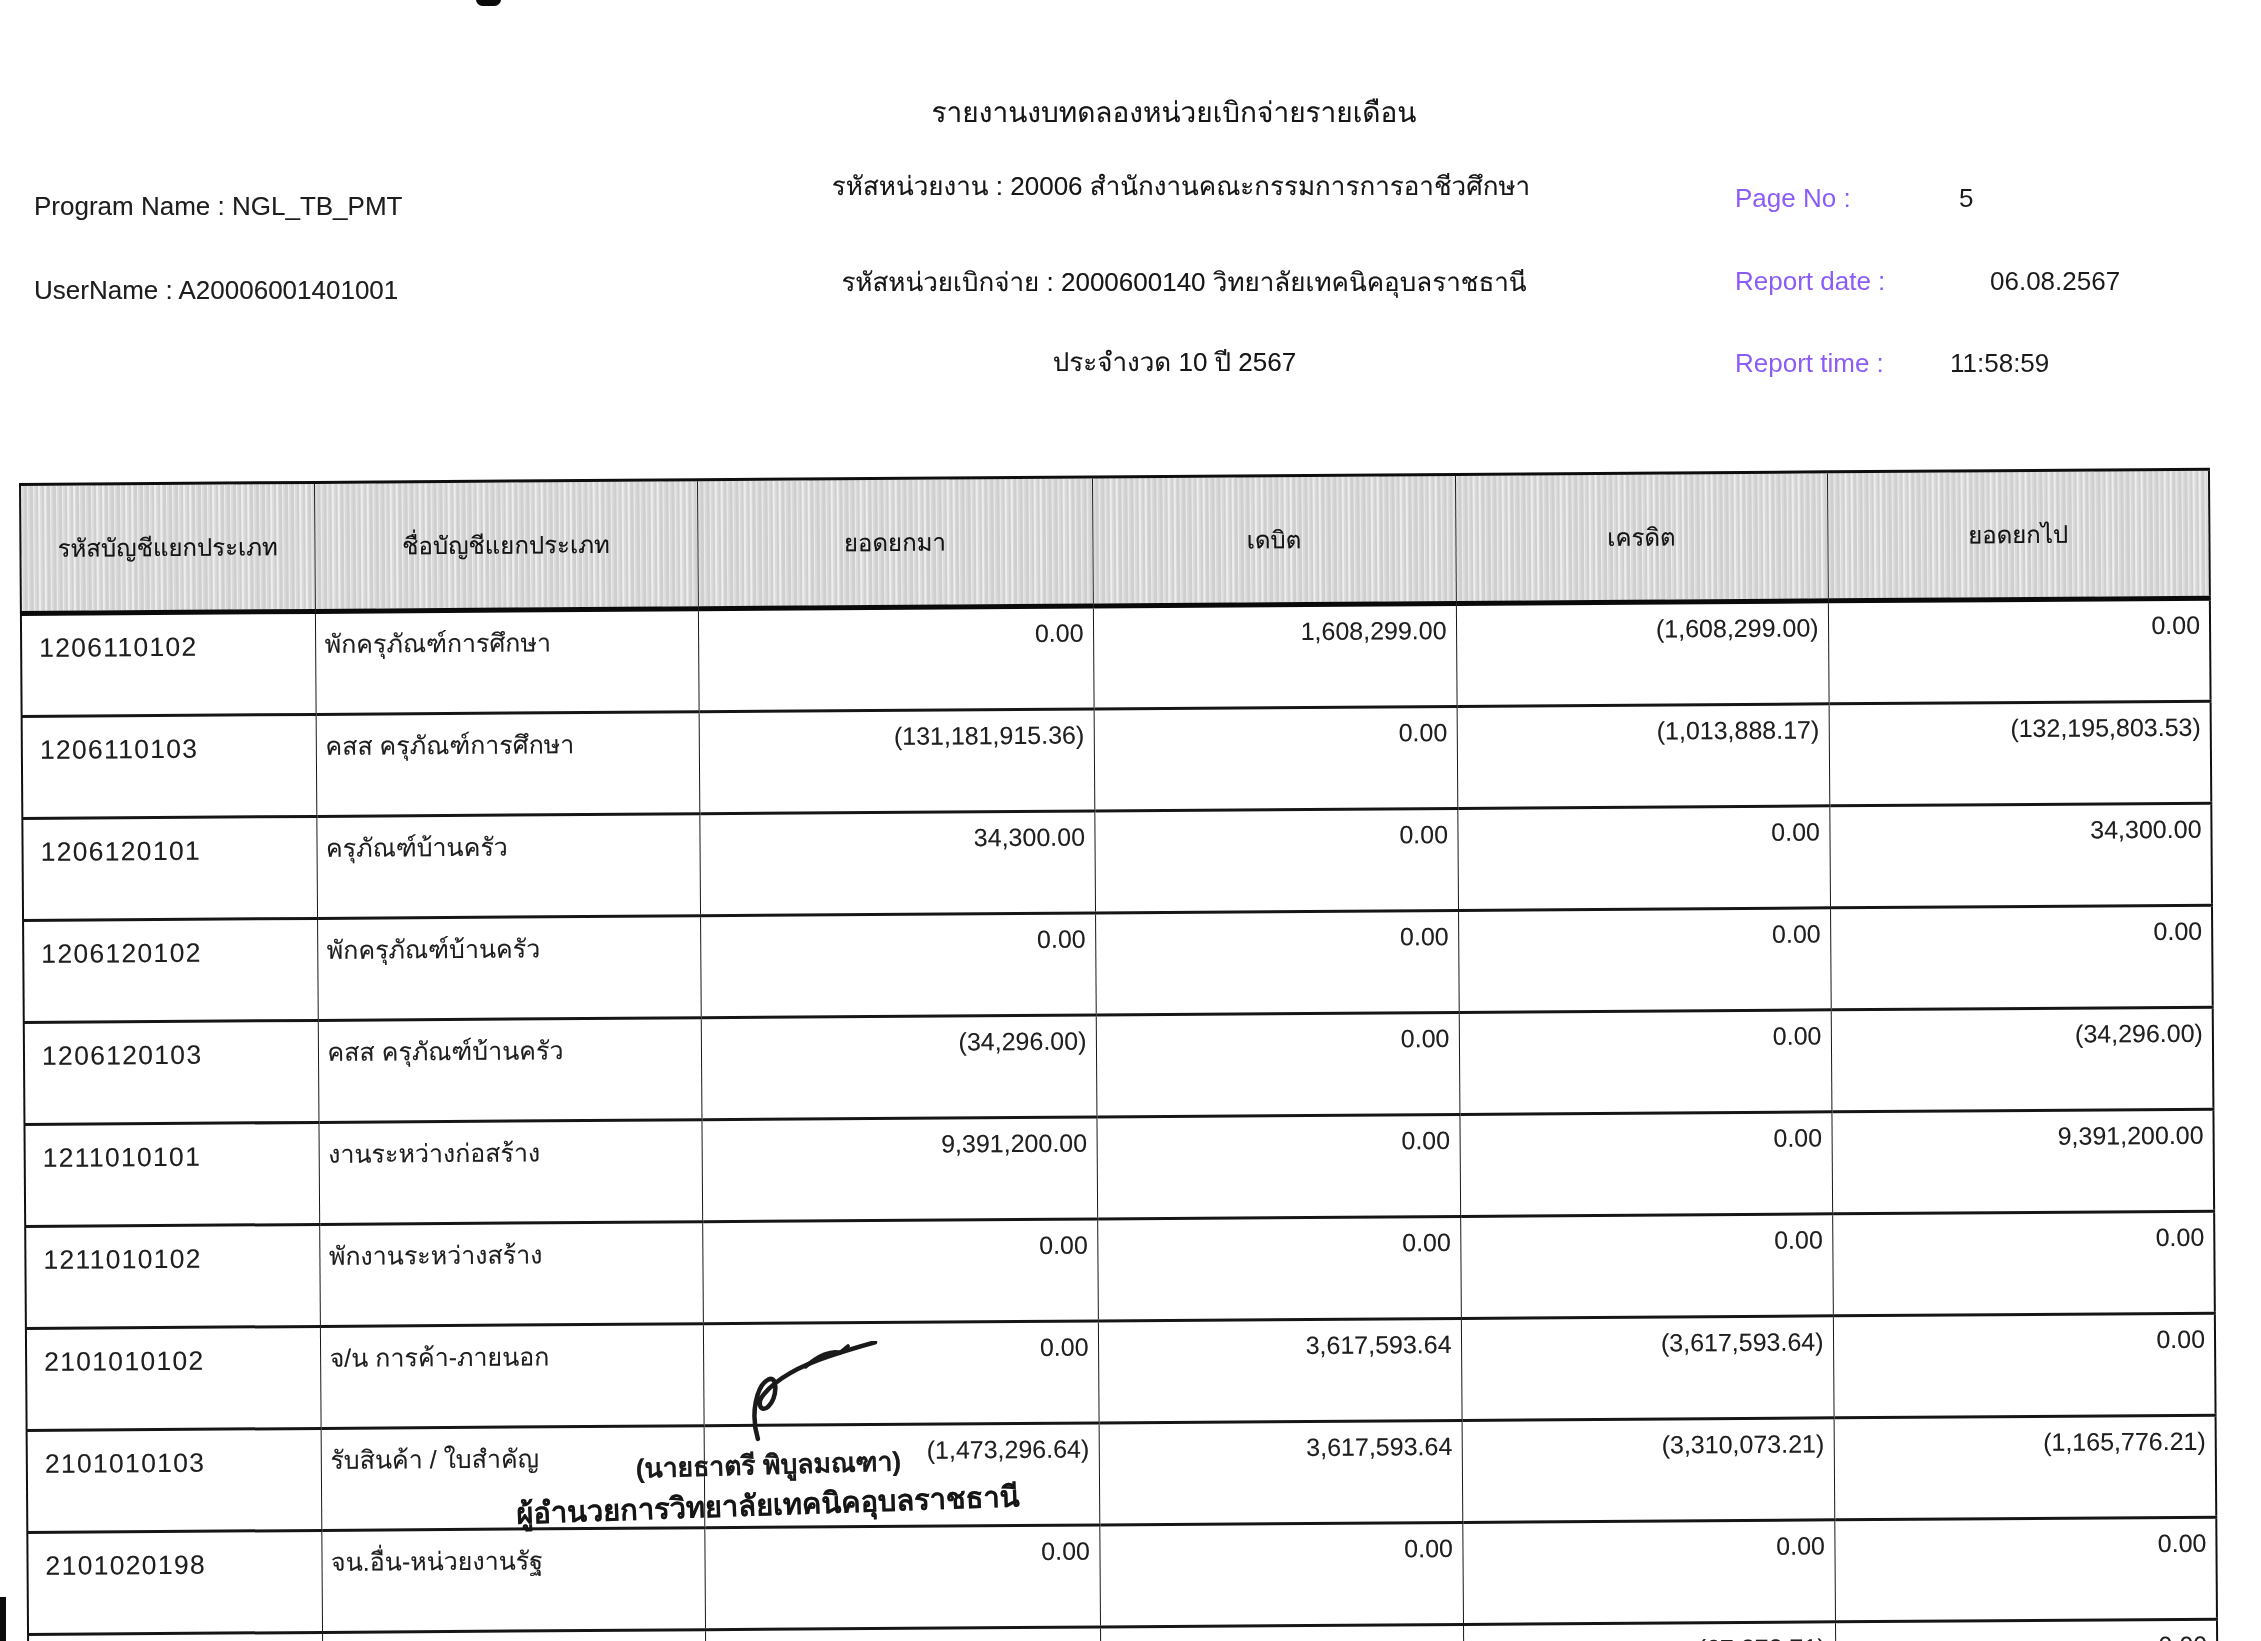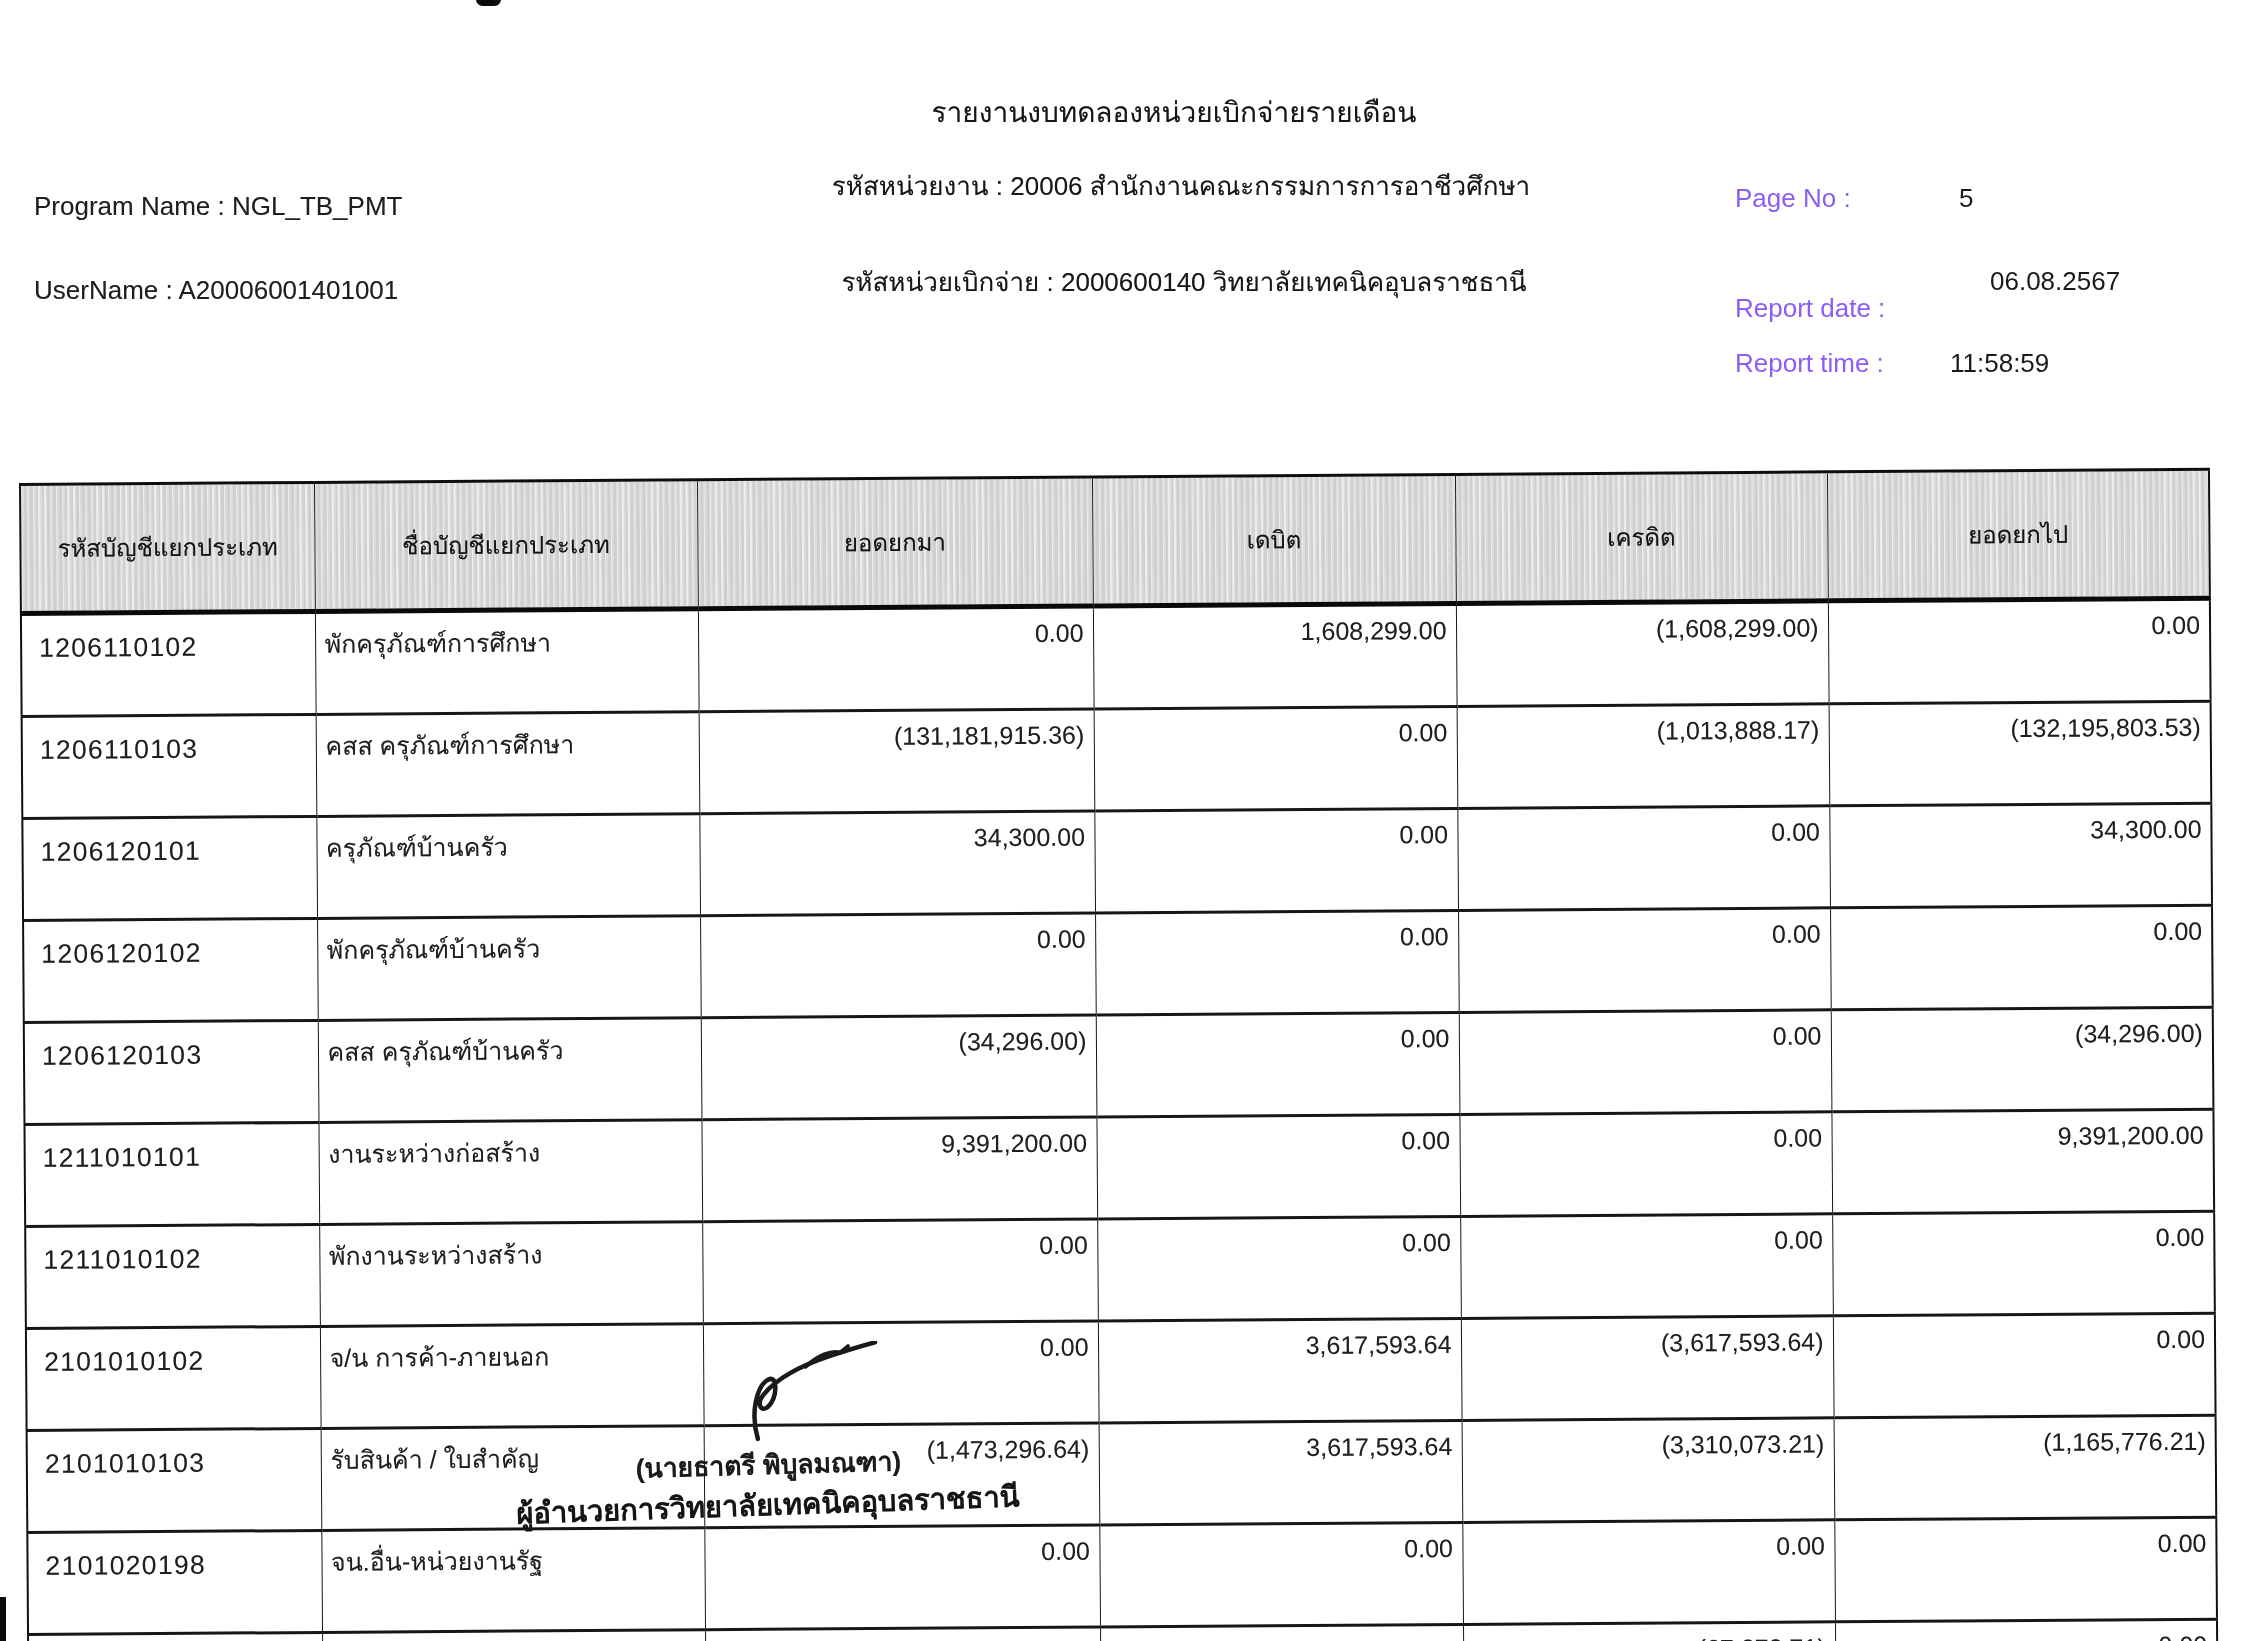--- a/index.html
+++ b/index.html
@@ -100,24 +100,25 @@
     <span>Program Name :</span>
     <span>NGL_TB_PMT</span>
   </div>
   <div class="hline" style="left:34px;top:275px;text-align:center;">
     <span>UserName :</span>
     <span>A20006001401001</span>
   </div>
 
   <div class="hline-center" style="left:768px;top:165px;width:826px;">รหัสหน่วยงาน : 20006 สำนักงานคณะกรรมการการอาชีวศึกษา</div>
   <div class="hline-center" style="left:768px;top:261px;width:832px;text-align:center;">รหัสหน่วยเบิกจ่าย : 2000600140 วิทยาลัยเทคนิคอุบลราชธานี</div>
+  <div class="hline-center" style="left:968px;top:341px;width:413px;">ประจำงวด 10 ปี 2567</div>
 
   <div class="meta-label" style="left:1735px;top:183px;">Page No :</div>
   <div class="meta-value" style="left:1959px;top:183px;">5</div>
-  <div class="meta-label" style="left:1735px;top:266px;margin-top:27px;">Report date :</div>
+  <div class="meta-label" style="left:1735px;top:266px;">Report date :</div>
   <div class="meta-value" style="left:1978px;top:266px;margin-left:12px;">06.08.2567</div>
   <div class="meta-label" style="left:1735px;top:348px;">Report time :</div>
   <div class="meta-value" style="left:1950px;top:348px;">11:58:59</div>
 
   <div class="table-rot">
     <table class="tb">
       <colgroup>
         <col style="width:294px">
           <col style="width:383px">
           <col style="width:395px">

